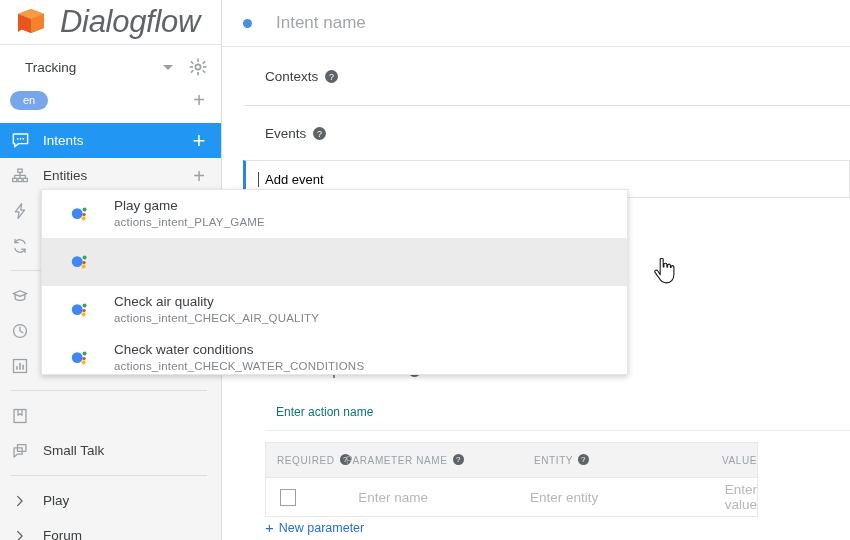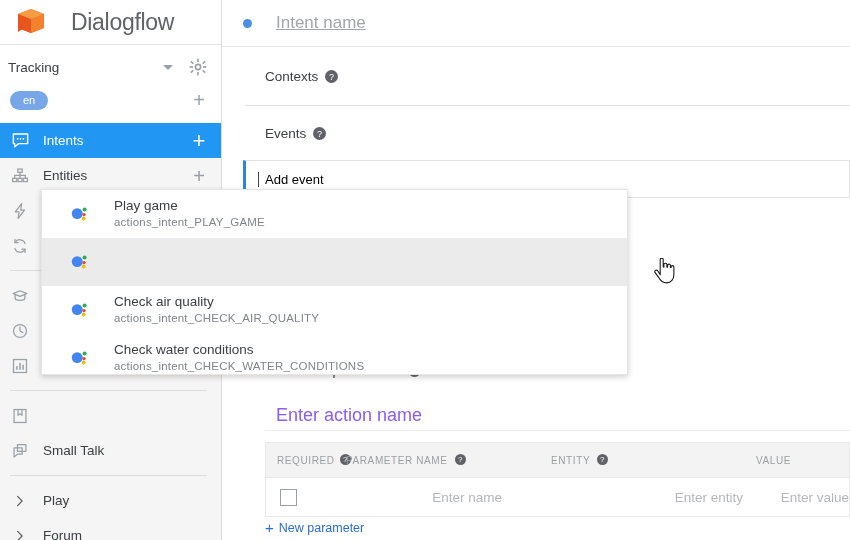--- a/index.html
+++ b/index.html
@@ -18,28 +18,28 @@
     background: #f5f5f5;
     border-right: 1px solid #dcdcdc;
   }
   .logo-row {
     height: 45px; display: flex; align-items: center;
     padding-left: 14px; background: #ffffff;
     border-bottom: 1px solid #e4e4e4;
   }
   .logo-cube { width: 34px; height: 34px; flex: 0 0 34px; }
   .logo-text {
-    font-size: 23px; color: #5f6368; letter-spacing: -0.3px;
-    margin-left: 23px; font-weight: 400;
+    font-size: 31px; color: #5f6368; letter-spacing: -0.3px;
+    margin-left: 12px; font-weight: 400; font-style: italic;
   }
 
   .agent-block { background: #ffffff; padding-top: 10px; padding-bottom: 8px;}
   .agent-row {
     display: flex; align-items: center; height: 24px;
-    padding: 0 14px 0 8px;
+    padding: 0 14px 0 25px;
   }
   .agent-name {
     font-size: 13.5px; color: #3c4043; flex: 1; font-weight: 400;
   }
   .caret-down {
     width: 0; height: 0; border-left: 5px solid transparent;
     border-right: 5px solid transparent; border-top: 5px solid #9aa0a6;
     margin-right: 16px;
   }
   .gear { width: 18px; height: 18px; }
@@ -84,21 +84,21 @@
   }
   .intent-header {
     height: 47px; display: flex; align-items: center;
     padding-left: 21px; border-bottom: 1px solid #e8e8e8;
   }
   .blue-dot {
     width: 9px; height: 9px; border-radius: 50%;
     background: #4a90e2; flex: 0 0 9px;
   }
   .intent-name-input {
-    margin-left: 24px; font-size: 17px; color: #a3a6a9; text-decoration: underline;
+    margin-left: 24px; font-size: 17px; color: #a3a6a9;
   }
 
   .section-label {
     font-size: 13.5px; color: #3c4043;
     display: flex; align-items: center; gap: 7px;
   }
   .help-ico { width: 13px; height: 13px; display:block; }
 
   .contexts-sec { padding: 22px 11px 0 43px; }
   .thin-rule {
@@ -140,31 +140,30 @@
   .dd-title { font-size: 13.5px; color: #3c4043; line-height: 16px; }
   .dd-sub {
     font-size: 11.5px; color: #80868b; line-height: 15px;
     letter-spacing: 0.2px; margin-top: 1px;
   }
 
   
   .action-sec { position: absolute; left: 43px; top: 363px; }
   .action-input {
     position: absolute; left: 276px; top: 405px;
-    font-size: 18px; color: #8b5cf6;
+    font-size: 12px; color: #0f766e;
   }
   .action-underline {
     position: absolute; left: 265px; top: 430px;
     width: 585px; height: 1px; background: #ececec;
   }
 
   #ptable {
     position: absolute; left: 265px; top: 442px;
-    width: 585px;
-    text-align: right;
+    width: 493px;
   }
   .ph-row {
     display: flex; align-items: center; height: 35px;
     background: #f3f3f3; border: 1px solid #e9e9e9; border-bottom: none;
   }
   .ph-cell {
     font-size: 10px; color: #9aa0a6; letter-spacing: 0.6px;
     display: flex; align-items: center; gap: 5px;
   }
   .c1 { width: 80px; padding-left: 11px; }

